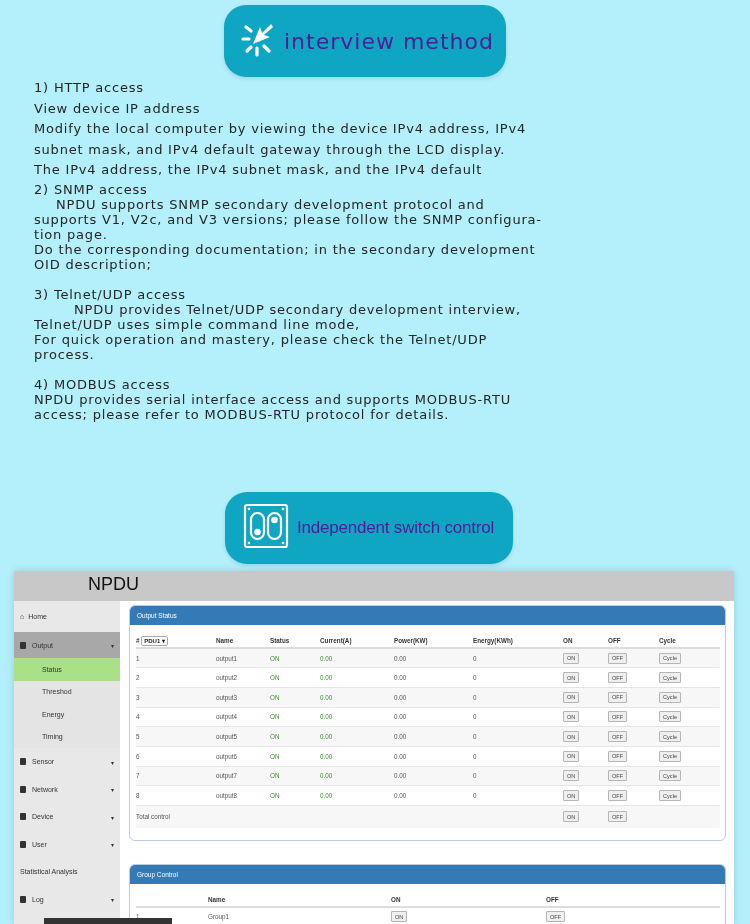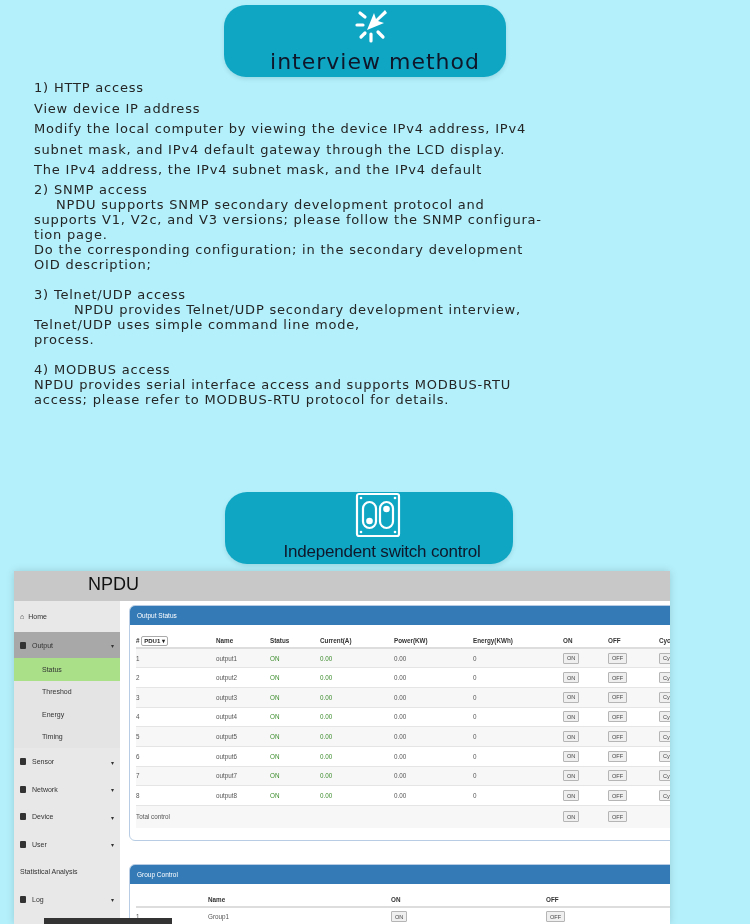--- a/index.html
+++ b/index.html
@@ -7,25 +7,24 @@
   body {
     background: #b4f0fb;
     font-family: "DejaVu Sans", sans-serif;
     position: relative;
     color: #1e1e1e;
   }
   .pill {
     position: absolute;
     background: #0fa6c4;
     border-radius: 22px;
-    color: #0f172a;
+    color: #4c1d95;
     display: flex;
     align-items: center;
     box-shadow: 0 2px 4px rgba(0,80,100,0.15);
-    flex-direction: column;
   }
   .pill-top { left: 224px; top: 5px; width: 282px; height: 72px; padding-left: 14px; }
   .pill-top .pill-text { font-size: 22px; letter-spacing: 1px; margin-left: 6px; font-family: "DejaVu Sans", sans-serif; }
   .pill-mid { left: 225px; top: 492px; width: 288px; height: 72px; padding-left: 18px; }
   .pill-mid .pill-text { font-size: 17px; margin-left: 8px; font-family: "Liberation Sans", sans-serif; letter-spacing: -0.2px; }
 
   .doc {
     position: absolute;
     left: 34px;
     top: 78px;
@@ -39,21 +38,21 @@
   .doc .tight { line-height: 15px; }
   .doc .gap { height: 15px; }
   .doc .ind1 { padding-left: 22px; }
   .doc .ind2 { padding-left: 40px; }
 
   
   .app {
     position: absolute;
     left: 14px;
     top: 571px;
-    width: 656px;
+    width: 720px;
     height: 353px;
     background: #fff;
     box-shadow: 0 0 8px rgba(0,0,0,0.15);
     overflow: hidden;
   }
   .app-header {
     height: 30px;
     background: #c8c8c8;
     position: relative;
   }
@@ -196,27 +195,28 @@
   <div class="l">1) HTTP access</div>
   <div class="l">View device IP address</div>
   <div class="l">Modify the local computer by viewing the device IPv4 address, IPv4</div>
   <div class="l">subnet mask, and IPv4 default gateway through the LCD display.</div>
   <div class="l">The IPv4 address, the IPv4 subnet mask, and the IPv4 default</div>
 
   <div class="l tight" style="margin-top:1px">2) SNMP access</div>
   <div class="l tight ind1">NPDU supports SNMP secondary development protocol and</div>
   <div class="l tight">supports V1, V2c, and V3 versions; please follow the SNMP configura-</div>
   <div class="l tight">tion page.</div>
-  <div class="l tight">Do the corresponding configuration; in the secondary development</div>
+  <div class="l tight">Do the corresponding documentation; in the secondary development</div>
   <div class="l tight">OID description;</div>
   <div class="gap"></div>
 
   <div class="l tight">3) Telnet/UDP access</div>
   <div class="l tight ind2">NPDU provides Telnet/UDP secondary development interview,</div>
   <div class="l tight">Telnet/UDP uses simple command line mode,</div>
+  <div class="l tight">For quick operation and mastery, please check the Telnet/UDP</div>
   <div class="l tight">process.</div>
   <div class="gap"></div>
 
   <div class="l tight">4) MODBUS access</div>
   <div class="l tight">NPDU provides serial interface access and supports MODBUS-RTU</div>
   <div class="l tight">access; please refer to MODBUS-RTU protocol for details.</div>
 </div>
 
 <div class="pill pill-mid">
   <span>

